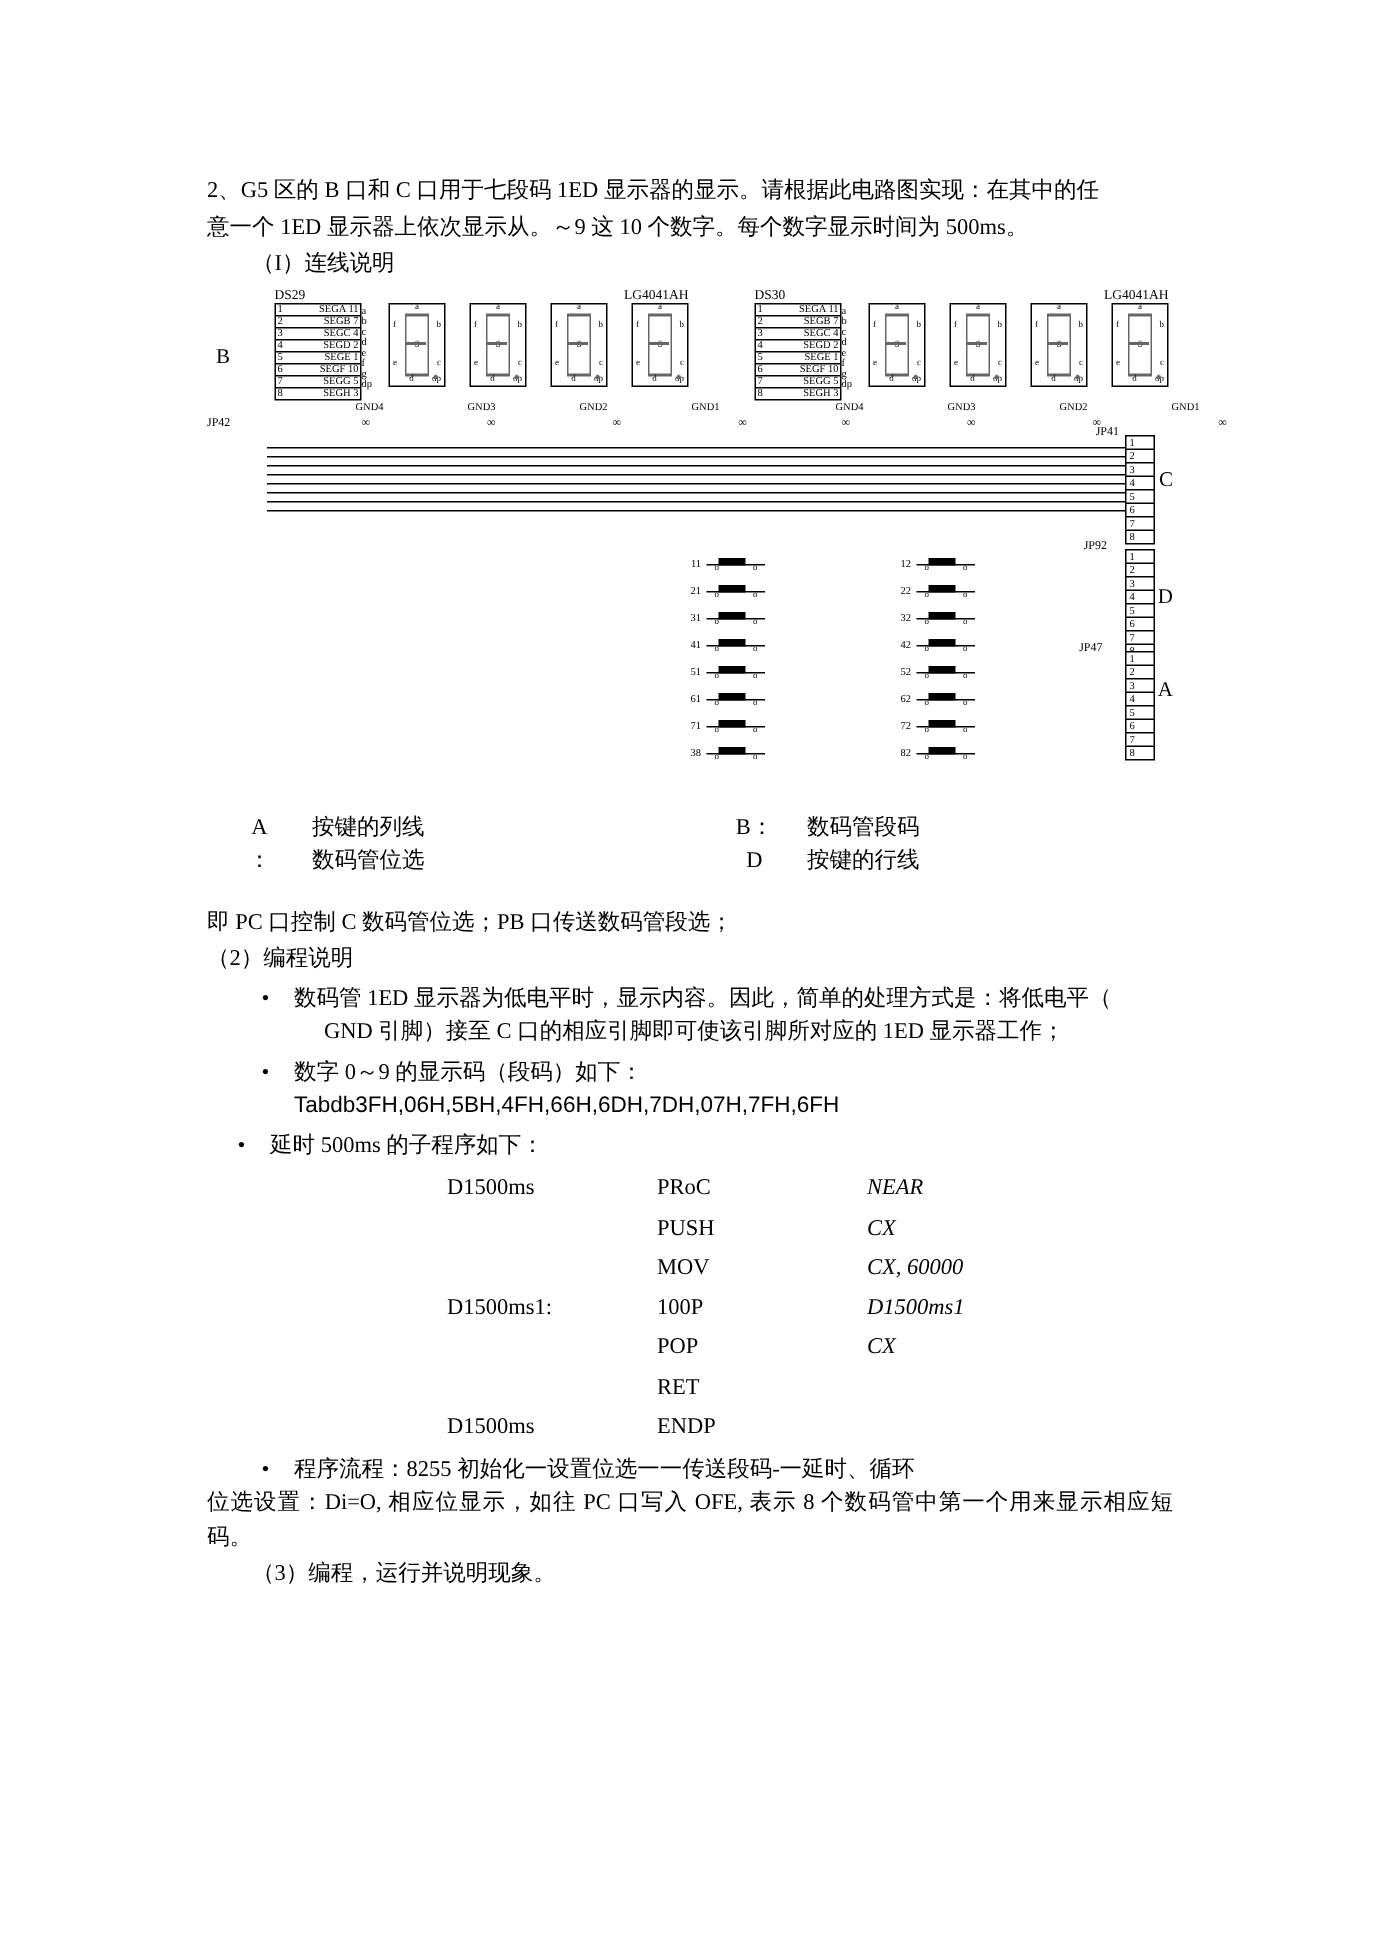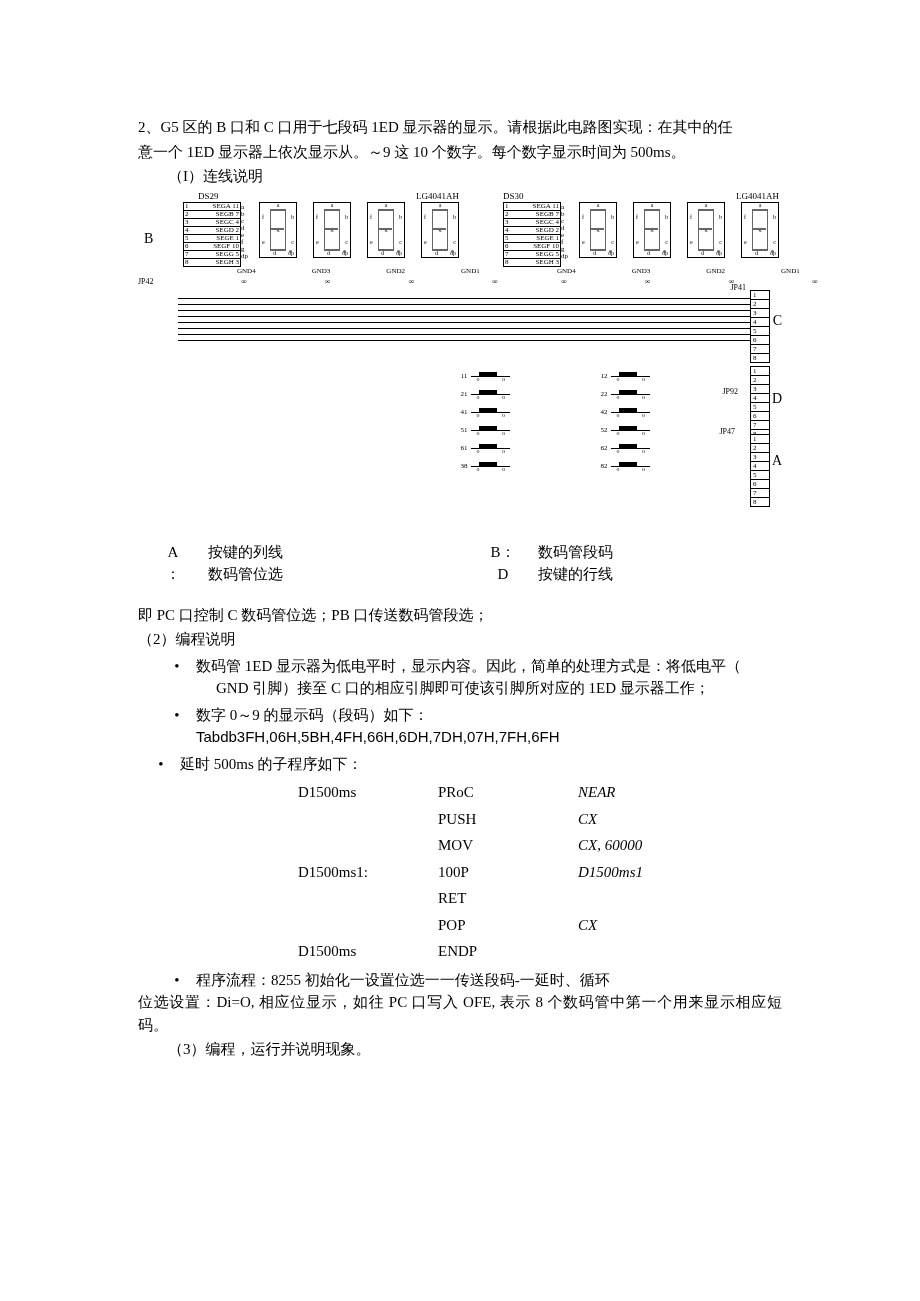--- a/index.html
+++ b/index.html
@@ -154,21 +154,21 @@
     font-size: 14px;
     font-family: "Times New Roman", serif;
   }
   .big-B { left: 6px;  top: 38px; }
   .big-C { right: 0;   top: 120px; }
   .big-D { right: 0;   top: 198px; }
   .big-A { right: 0;   top: 260px; }
   .jp-label { position:absolute; font-size:8px; font-family:"Times New Roman",serif; }
   .jp42 { left: 0;  top: 86px; }
   .jp41 { right: 36px; top: 92px; }
-  .jp92 { right: 44px; top: 168px; margin-top: 28px; }
+  .jp92 { right: 44px; top: 168px; }
   .jp47 { right: 47px; top: 236px; }
 
   .conn-block {
     position: absolute;
     right: 12px;
     width: 20px;
     background:#fff;
   }
   .conn-block .row {
     height: 8px;
@@ -261,21 +261,21 @@
     <div class="big-letter big-C">C</div>
     <div class="big-letter big-D">D</div>
     <div class="big-letter big-A">A</div>
 
     <div class="jp-label jp42">JP42</div>
     <div class="jp-label jp41">JP41</div>
     <div class="jp-label jp92">JP92</div>
     <div class="jp-label jp47">JP47</div>
 
     <div class="display-group group-left">
-      <div class="display-label" style="left:15px">DS29</div>
+      <div class="display-label" style="left:0">DS29</div>
       <div class="display-label" style="right:20px">LG4041AH</div>
       <div class="display-row">
         <div class="pin-block">
           <div class="pin-row">
               <span>1</span>
               <span>SEGA 11</span>
             </div>
           <div class="pin-row">
               <span>2</span>
               <span>SEGB 7</span>
@@ -542,20 +542,32 @@
             <span class="o">o</span>
             <span class="o2">o</span>
           </span>
           <span class="klabel">22</span>
           <span class="kswitch">
             <span class="o">o</span>
             <span class="o2">o</span>
           </span>
         </div>
       <div class="key-row">
+          <span class="klabel">31</span>
+          <span class="kswitch">
+            <span class="o">o</span>
+            <span class="o2">o</span>
+          </span>
+          <span class="klabel">32</span>
+          <span class="kswitch">
+            <span class="o">o</span>
+            <span class="o2">o</span>
+          </span>
+        </div>
+      <div class="key-row">
           <span class="klabel">41</span>
           <span class="kswitch">
             <span class="o">o</span>
             <span class="o2">o</span>
           </span>
           <span class="klabel">42</span>
           <span class="kswitch">
             <span class="o">o</span>
             <span class="o2">o</span>
           </span>
@@ -572,20 +584,32 @@
             <span class="o2">o</span>
           </span>
         </div>
       <div class="key-row">
           <span class="klabel">61</span>
           <span class="kswitch">
             <span class="o">o</span>
             <span class="o2">o</span>
           </span>
           <span class="klabel">62</span>
+          <span class="kswitch">
+            <span class="o">o</span>
+            <span class="o2">o</span>
+          </span>
+        </div>
+      <div class="key-row">
+          <span class="klabel">71</span>
+          <span class="kswitch">
+            <span class="o">o</span>
+            <span class="o2">o</span>
+          </span>
+          <span class="klabel">72</span>
           <span class="kswitch">
             <span class="o">o</span>
             <span class="o2">o</span>
           </span>
         </div>
       <div class="key-row">
           <span class="klabel">38</span>
           <span class="kswitch">
             <span class="o">o</span>
             <span class="o2">o</span>
@@ -661,27 +685,27 @@
             <td class="c2">MOV</td>
             <td class="c3">CX, 60000</td>
           </tr>
       <tr>
             <td class="c1">D1500ms1:</td>
             <td class="c2">100P</td>
             <td class="c3">D1500ms1</td>
           </tr>
       <tr>
             <td class="c1"></td>
-            <td class="c2">RET</td>
-            <td class="c3"></td>
+            <td class="c2">POP</td>
+            <td class="c3">CX</td>
           </tr>
       <tr>
             <td class="c1"></td>
-            <td class="c2">POP</td>
-            <td class="c3">CX</td>
+            <td class="c2">RET</td>
+            <td class="c3"></td>
           </tr>
       <tr>
             <td class="c1">D1500ms</td>
             <td class="c2">ENDP</td>
             <td class="c3"></td>
           </tr>
     </tbody>
       </table>
   </div>
 

